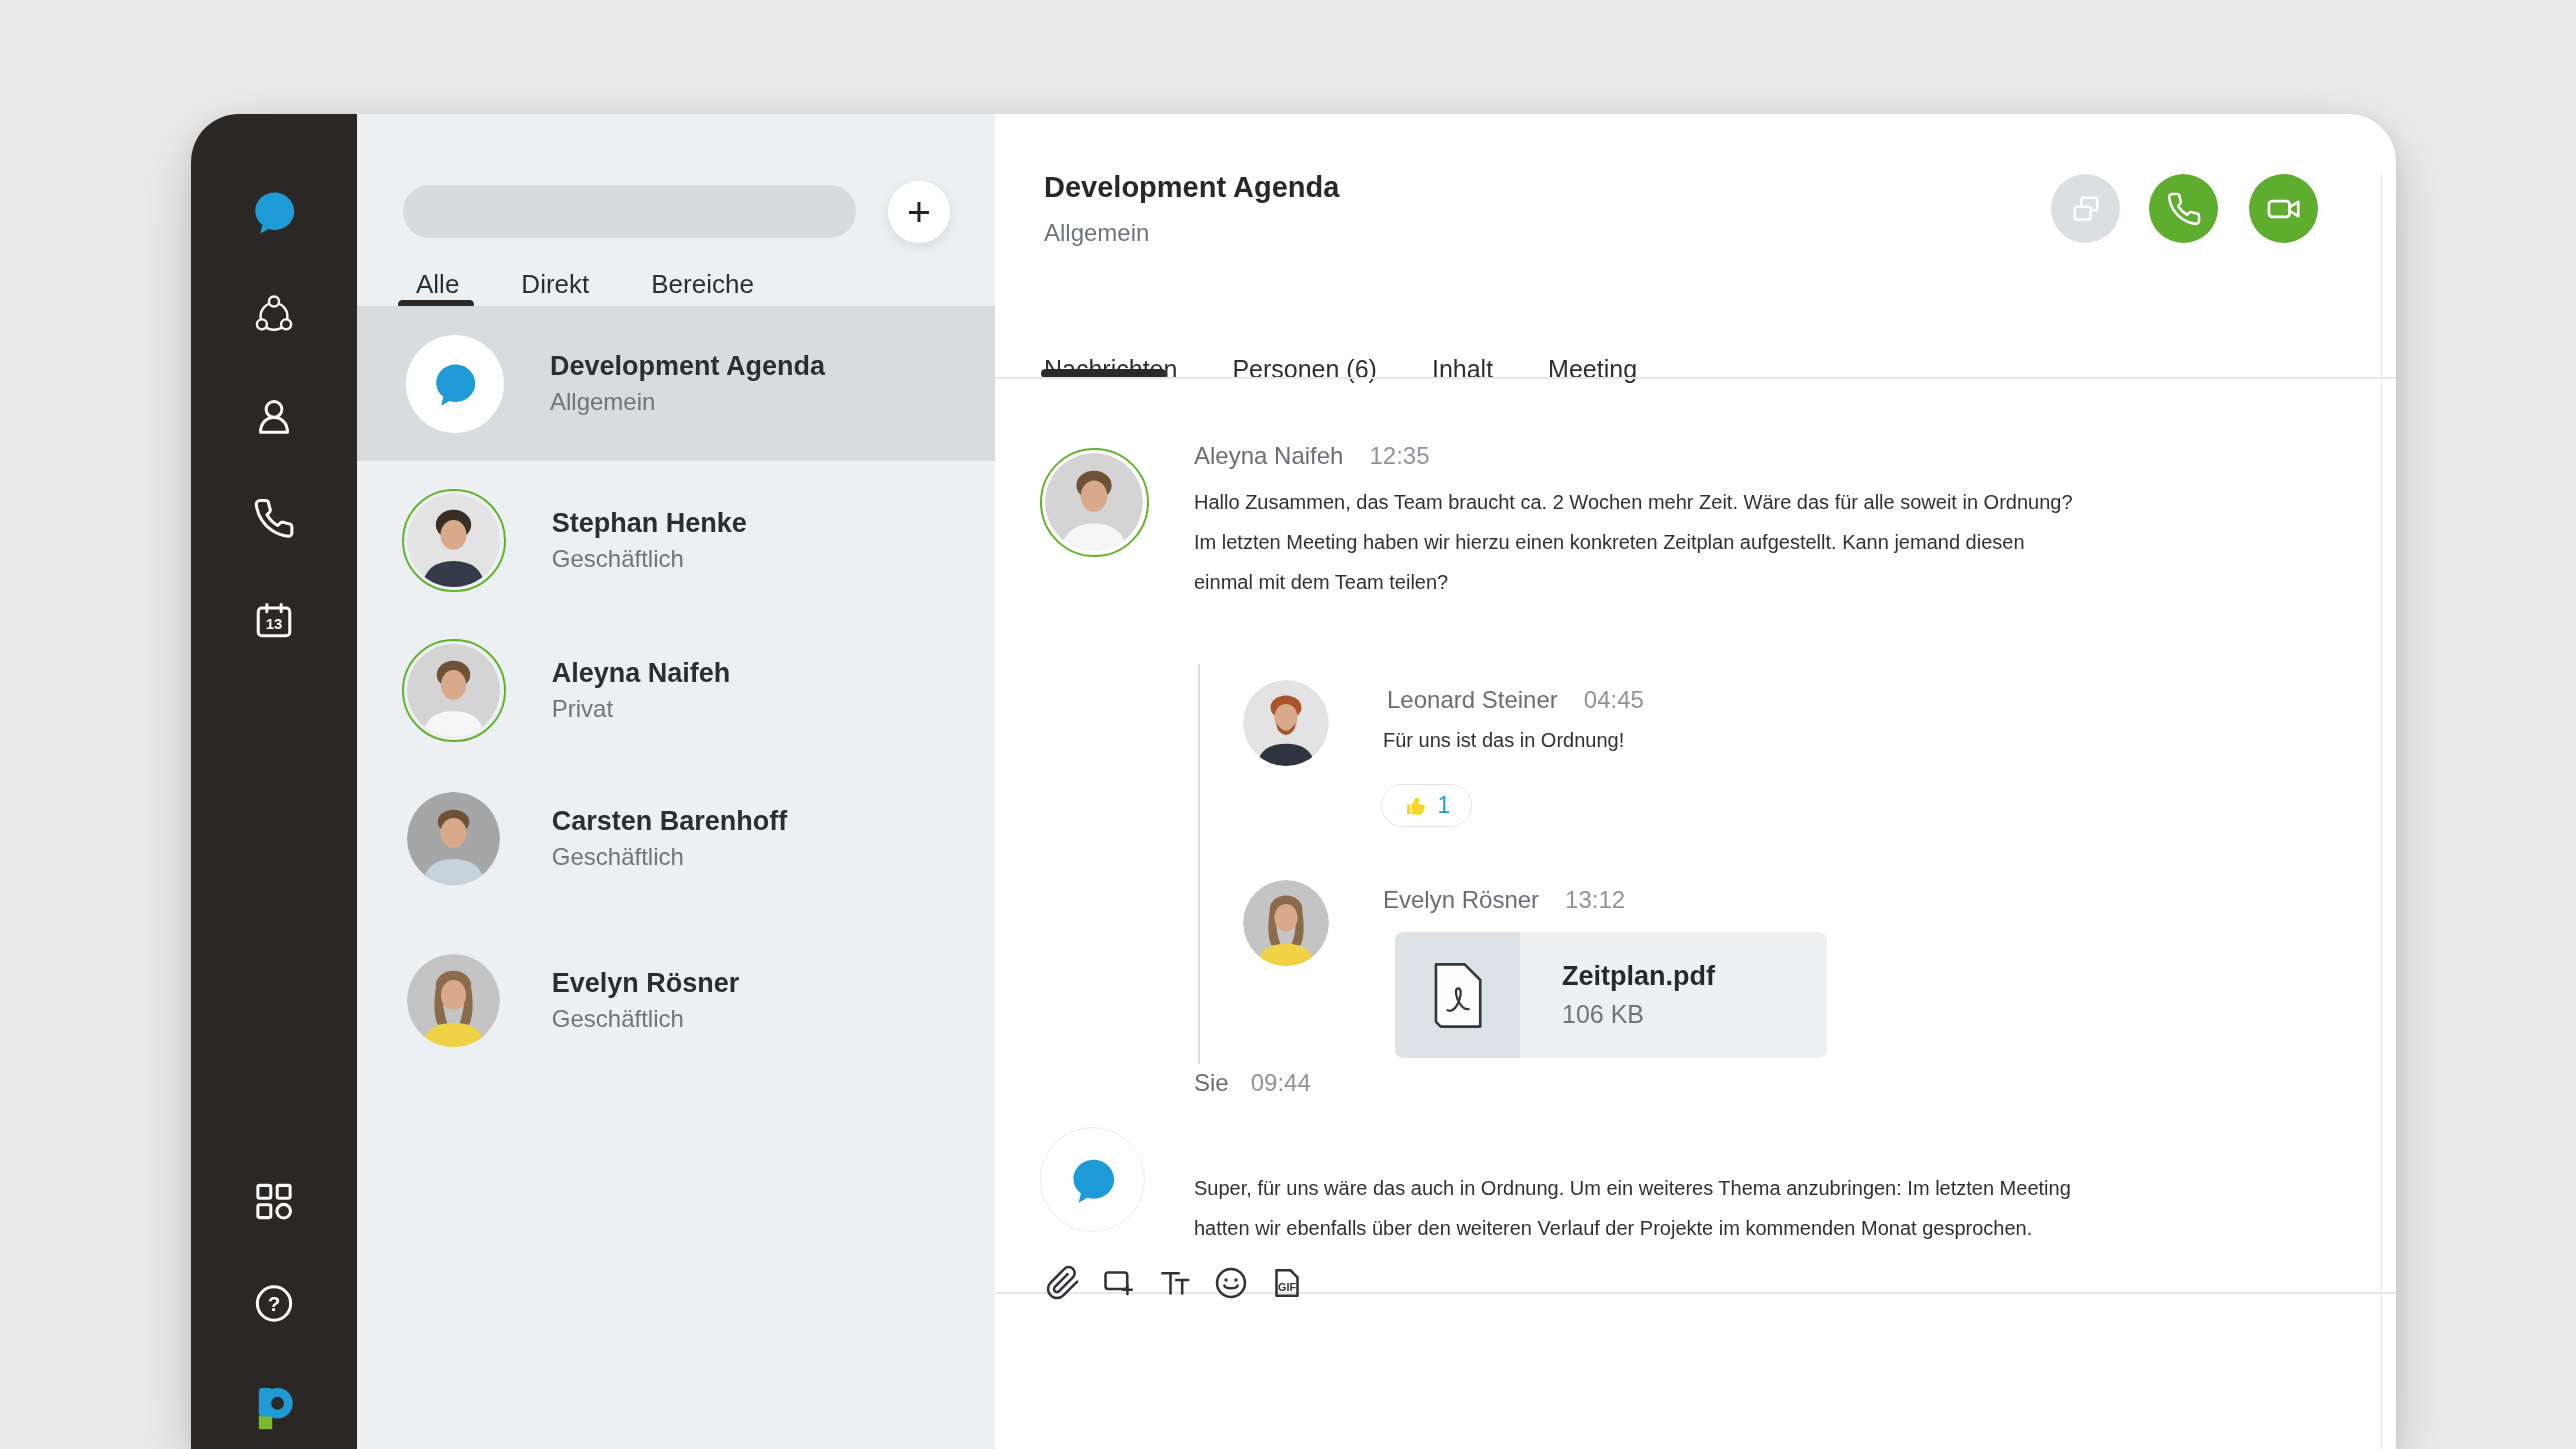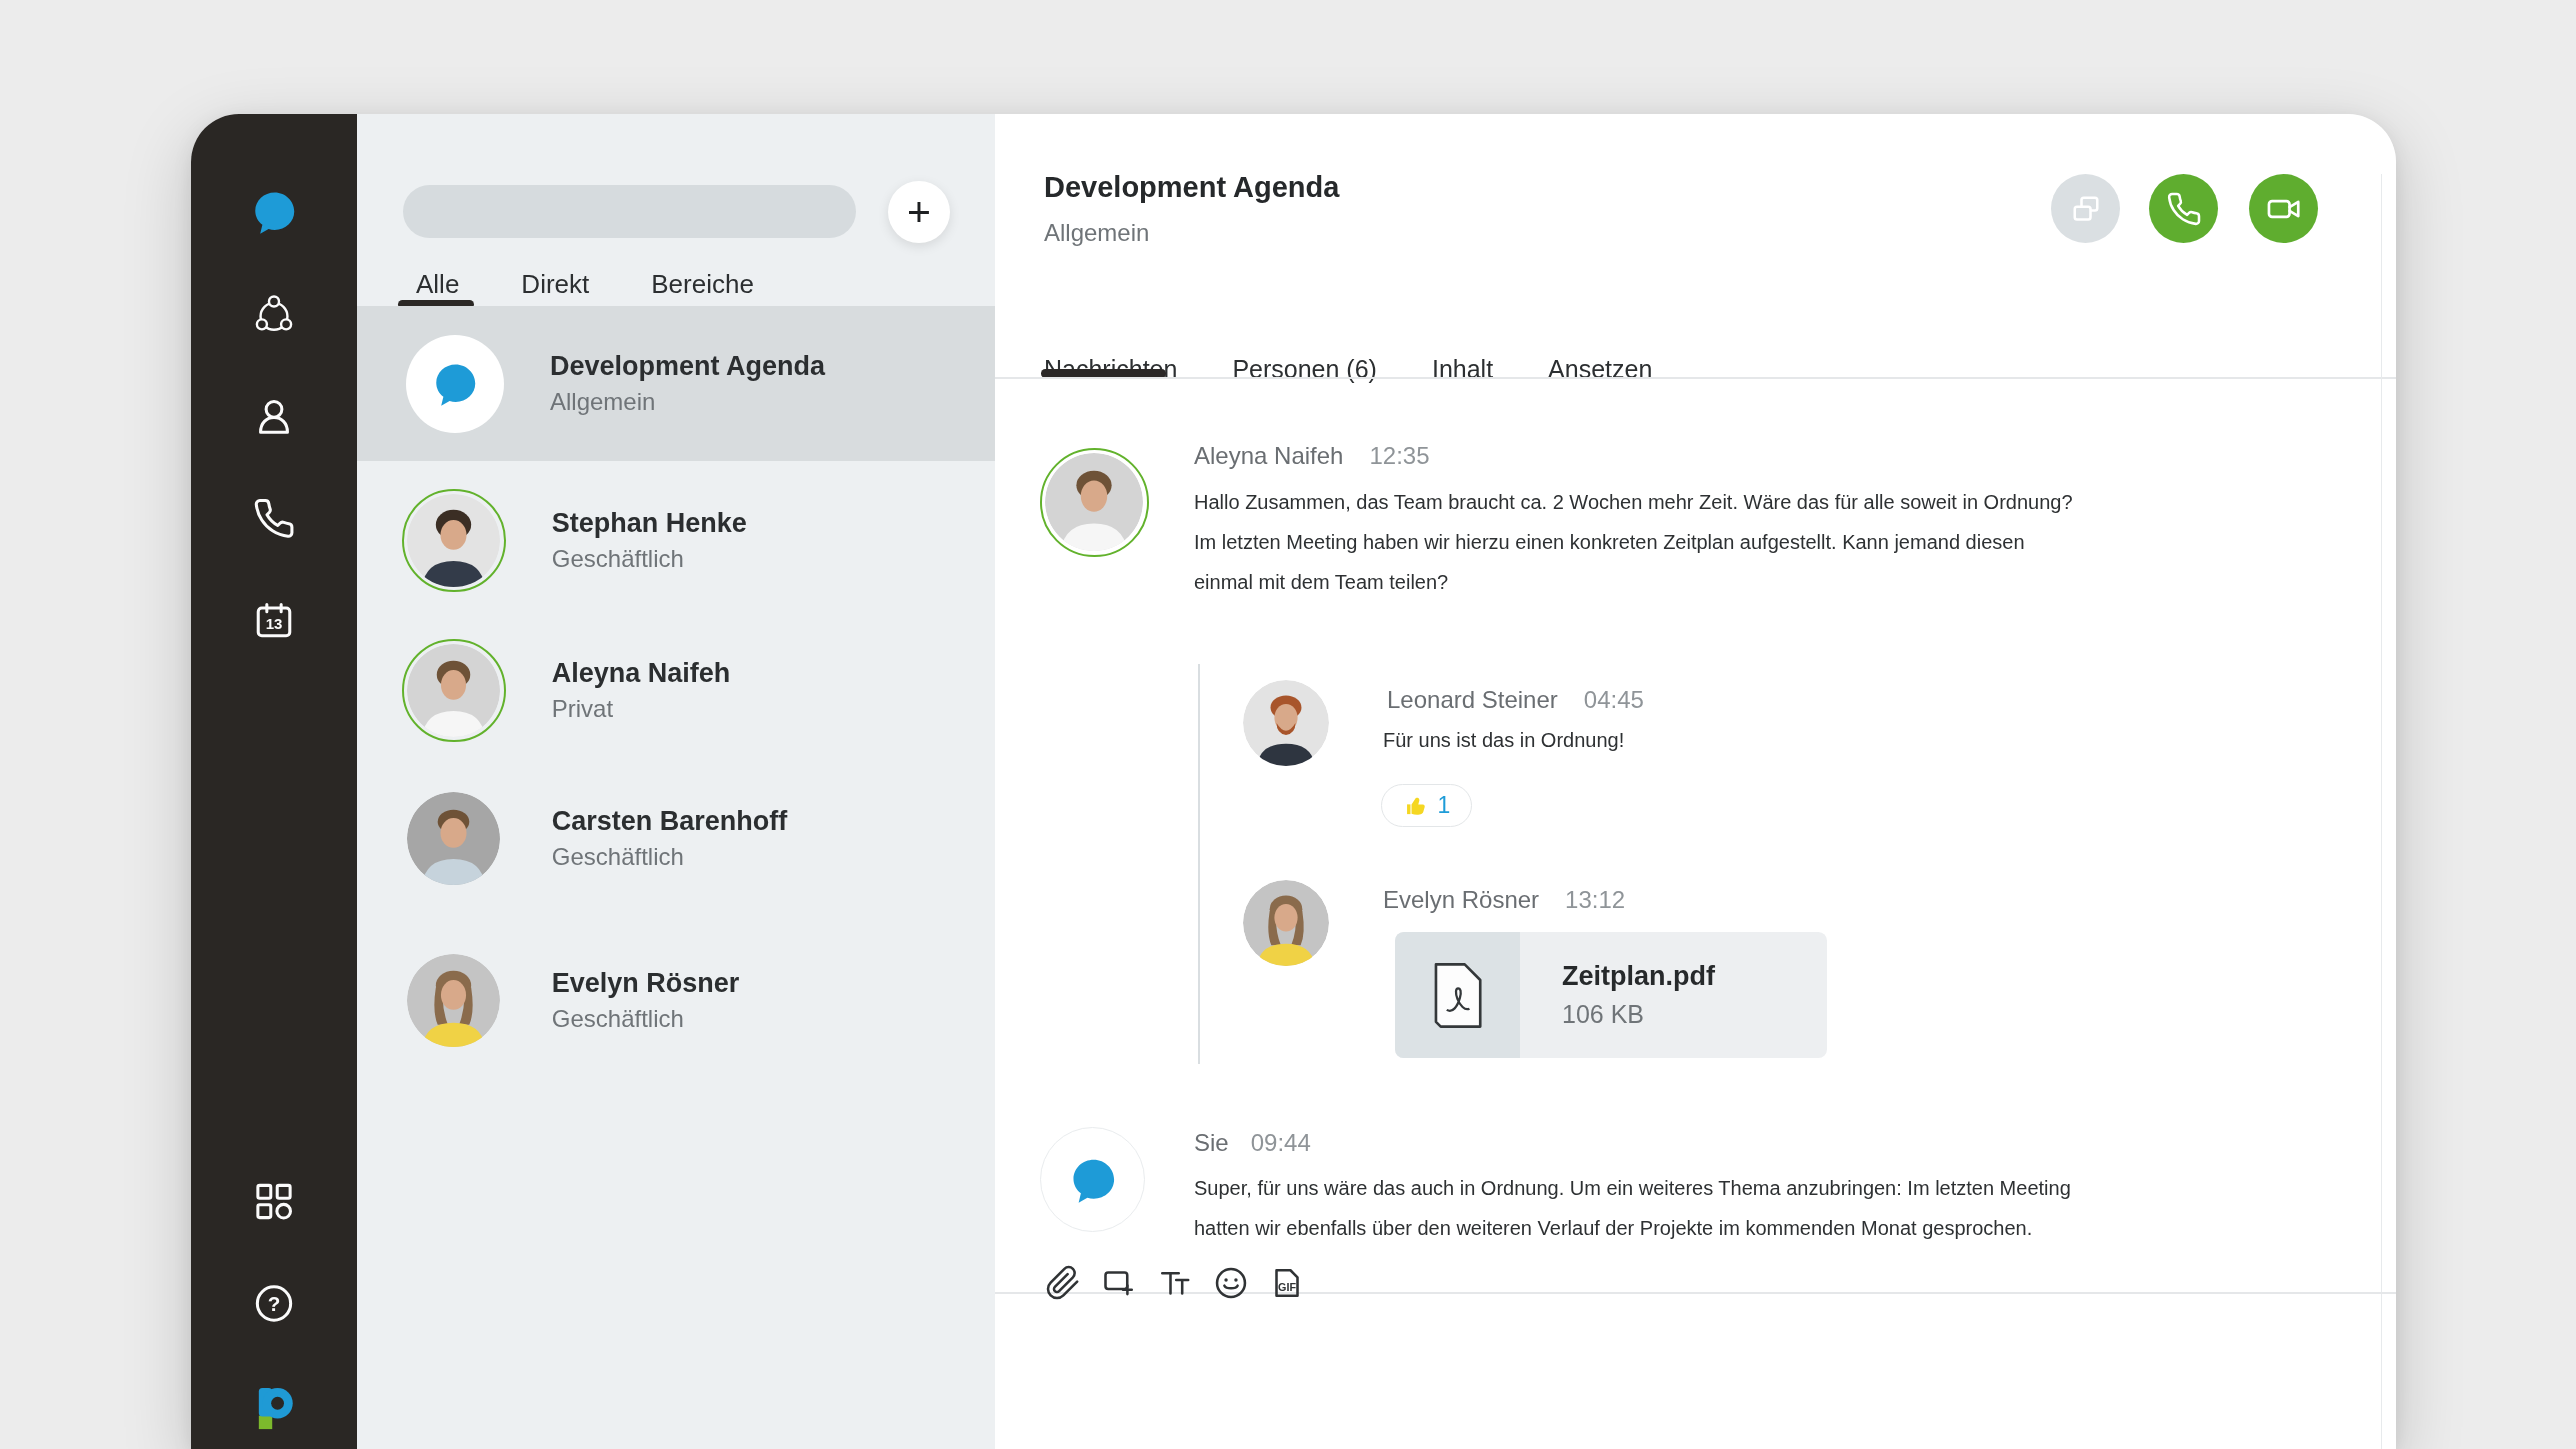--- a/index.html
+++ b/index.html
@@ -239,21 +239,21 @@
         <svg width="38" height="38" viewBox="0 0 24 24" class="ic24">
           <rect x="2.5" y="7" width="13" height="10" rx="2"></rect>
           <path d="M15.5 13.2 L21 16.5 v-9 L15.5 10.8"></path>
         </svg>
       </button>
 
       <nav class="mtabs">
         <span>Nachrichten</span>
         <span>Personen (6)</span>
         <span>Inhalt</span>
-        <span>Ansetzen</span>
+        <span>Meeting</span>
       </nav>
       <div class="munderline"></div>
       <div class="mdivider"></div>
       <div class="scroll-edge"></div>
 
       <div class="avatar on" style="position:absolute;left:45px;top:334px">
         <svg class="ph" width="98" height="98" viewBox="0 0 100 100">
           <circle cx="50" cy="50" r="50" class="b-mid"></circle>
             <ellipse cx="50" cy="33" rx="18" ry="15" class="h-brown"></ellipse>
           <ellipse cx="50" cy="44" rx="13.5" ry="16" class="skin"></ellipse>
@@ -317,21 +317,21 @@
           <span class="fname">Zeitplan.pdf</span>
           <span class="fsize">106 KB</span>
         </div>
       </div>
 
       <div style="position:absolute;left:45px;top:1013px;width:105px;height:105px;border-radius:50%;background:#fff;border:1.7px solid #E9ECEE;box-sizing:border-box;display:flex;align-items:center;justify-content:center">
         <svg width="50" height="50" viewBox="0 0 64 64">
           <path d="M33 6C18.6 6 7 16.9 7 30.4c0 7.6 3.7 14.3 9.5 18.7L13.6 61l11.2-6.3c2.6.8 5.4 1.2 8.2 1.2 14.4 0 26-10.9 26-24.5S47.4 6 33 6z" fill="#1E9BD7"></path>
         </svg>
       </div>
-      <div class="nrow" style="left:199px;top:1015px;gap:22px">
+      <div class="nrow" style="left:199px;top:955px;gap:22px">
         <span class="nm">Sie</span>
         <span class="tm">09:44</span>
       </div>
       <div class="mtext" style="left:199px;top:1054px">Super, für uns wäre das auch in Ordnung. Um ein weiteres Thema anzubringen: Im letzten Meeting
 hatten wir ebenfalls über den weiteren Verlauf der Projekte im kommenden Monat gesprochen.</div>
 
       <div class="cdivider"></div>
       <div class="composer">
         <button class="cbtn">
           <svg width="36" height="36" viewBox="0 0 24 24" class="ic24">

